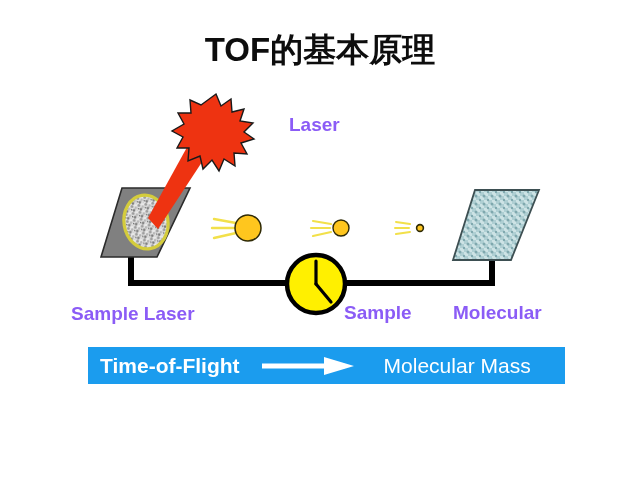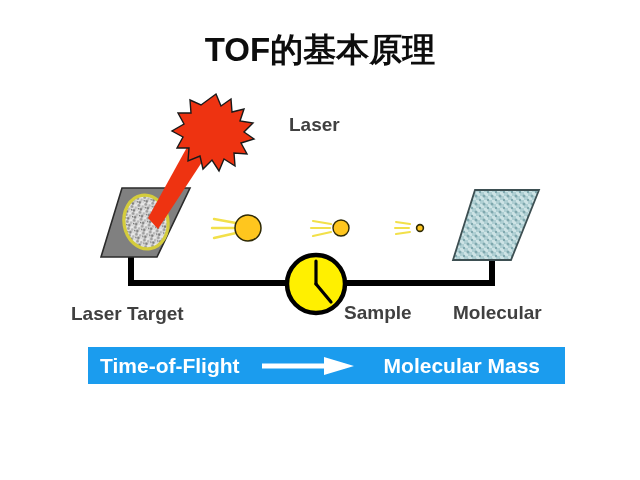--- a/index.html
+++ b/index.html
@@ -29,21 +29,21 @@
     letter-spacing: 0px;
     line-height: 40px;
     white-space: nowrap;
   }
 
   
   .lbl {
     position: absolute;
     font-size: 19px;
     font-weight: bold;
-    color: #404040;
+    color: #8b5cf6;
     white-space: nowrap;
     line-height: 22px;
   }
 
   #laser-label   { left: 289px; top: 114px; }
   #sample-label  { left: 71px;  top: 303px; }
   #clock-label   { left: 344px; top: 302px; }
   #detector-label{ left: 453px; top: 302px; }
 
   
@@ -78,21 +78,21 @@
   #banner-arrow {
     width: 92px;
     height: 20px;
     margin-left: 22px;
     margin-right: 14px;
     flex: 0 0 auto;
   }
   #banner-right {
     color: #ffffff;
     font-size: 21px;
-    font-weight: bold;
+    font-weight: normal;
     white-space: nowrap;
     line-height: 24px;
     padding-left: 16px;
   }
 </style>
 </head>
 <body>
 
 <div id="stage">
 
@@ -178,21 +178,21 @@
 
     <g>
       <circle cx="316" cy="284" r="29" fill="#FFF000" stroke="#000000" stroke-width="4.5"></circle>
       <line x1="316" y1="284" x2="316" y2="261" stroke="#000000" stroke-width="3.2" stroke-linecap="round"></line>
       <line x1="316" y1="284" x2="331" y2="302" stroke="#000000" stroke-width="3.2" stroke-linecap="round"></line>
     </g>
 
   </svg>
 
   <div class="lbl" id="laser-label">Laser</div>
-  <div class="lbl" id="sample-label">Laser Target</div>
+  <div class="lbl" id="sample-label">Sample Laser</div>
   <div class="lbl" id="clock-label">Sample</div>
   <div class="lbl" id="detector-label">Molecular</div>
 
   <div id="banner">
     <div id="banner-left">Time-of-Flight</div>
     <svg id="banner-arrow" viewBox="0 0 92 20">
       <polygon points="0,7.5 62,7.5 62,1 92,10 62,19 62,12.5 0,12.5" fill="#ffffff"></polygon>
     </svg>
     <div id="banner-right">Molecular Mass</div>
   </div>

